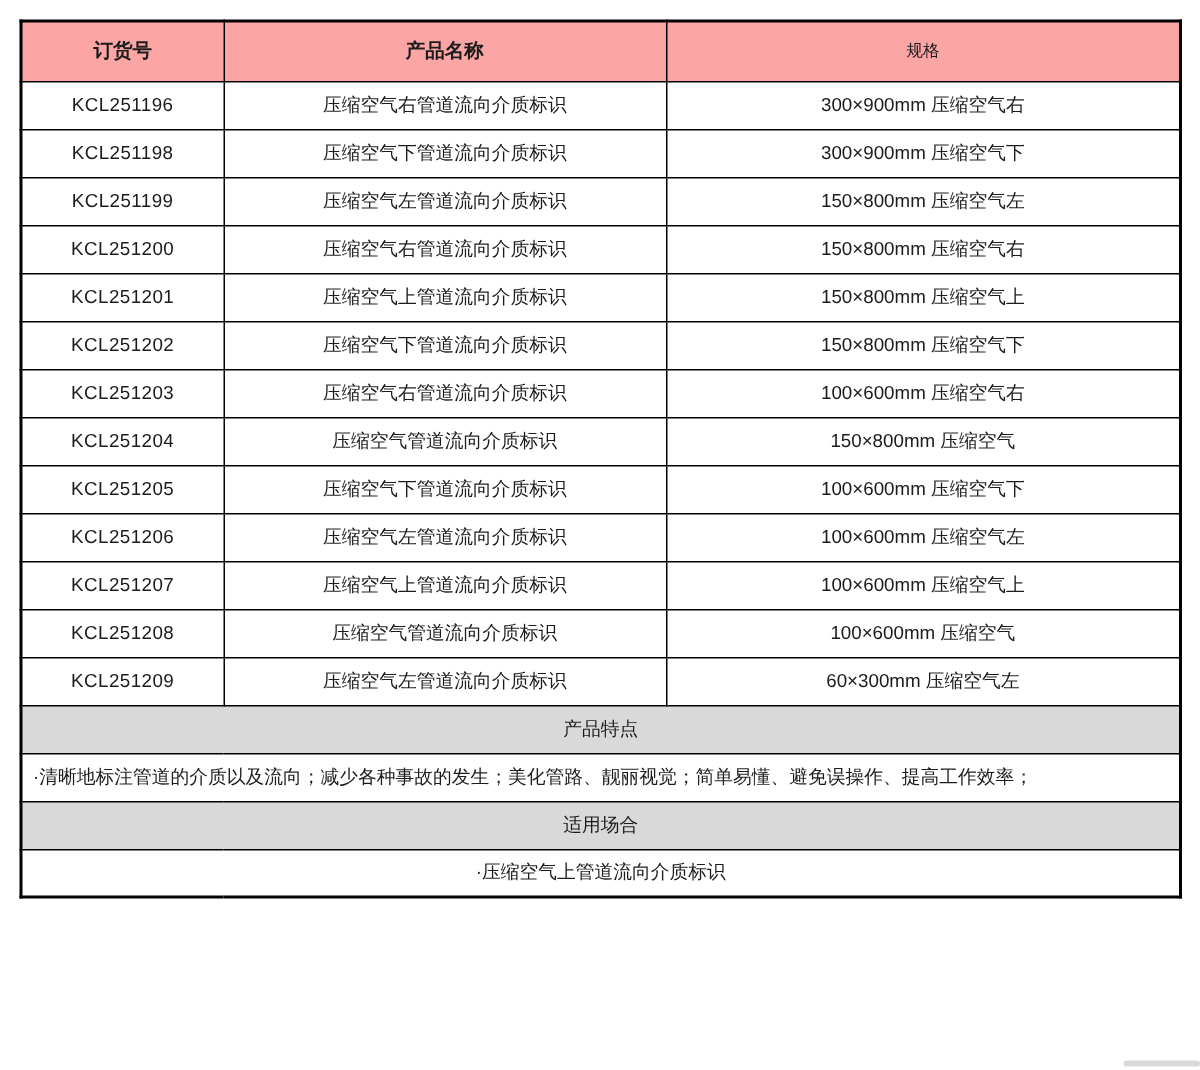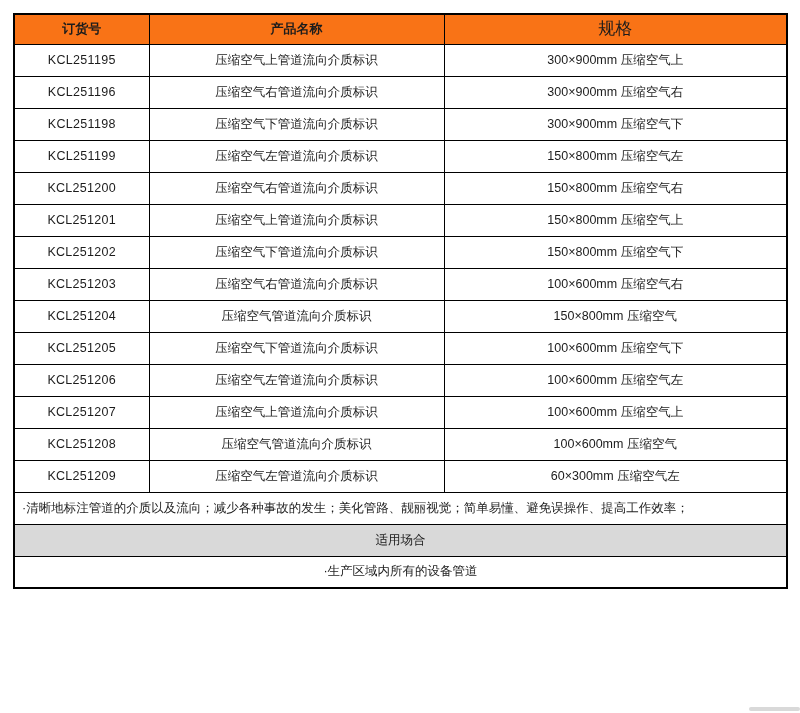--- a/index.html
+++ b/index.html
@@ -22,26 +22,26 @@
   }
   .spec-table td, .spec-table th {
     border: 1px solid #000000;
     font-size: 12.5px;
     text-align: center;
     vertical-align: middle;
     padding: 0 4px;
     line-height: 1.2;
   }
   .spec-table th {
-    background: #f97316;
-    height: 30px;
+    background: #fca5a5;
+    height: 40px;
     font-weight: bold;
     font-size: 13px;
   }
-  .spec-table th.th-normal { font-weight: normal; font-size: 17px; }
+  .spec-table th.th-normal { font-weight: normal; font-size: 11px; }
   .spec-table td { height: 32px; background: #ffffff; }
   .spec-table td.code { letter-spacing: 0.3px; }
   .band {
     background: #d9d9d9 !important;
     font-size: 13px;
   }
   .feature-text {
     text-align: left !important;
     padding-left: 7px !important;
     font-size: 12.8px;
@@ -65,25 +65,20 @@
     <colgroup>
       <col style="width:135px">
       <col style="width:295px">
       <col style="width:343px">
     </colgroup>
     <tbody>
       <tr>
         <th>订货号</th>
         <th>产品名称</th>
         <th class="th-normal">规格</th>
-      </tr>
-      <tr>
-        <td class="code">KCL251195</td>
-        <td>压缩空气上管道流向介质标识</td>
-        <td>300×900mm 压缩空气上</td>
       </tr>
       <tr>
         <td class="code">KCL251196</td>
         <td>压缩空气右管道流向介质标识</td>
         <td>300×900mm 压缩空气右</td>
       </tr>
       <tr>
         <td class="code">KCL251198</td>
         <td>压缩空气下管道流向介质标识</td>
         <td>300×900mm 压缩空气下</td>
@@ -137,25 +132,28 @@
         <td class="code">KCL251208</td>
         <td>压缩空气管道流向介质标识</td>
         <td>100×600mm 压缩空气</td>
       </tr>
       <tr>
         <td class="code">KCL251209</td>
         <td>压缩空气左管道流向介质标识</td>
         <td>60×300mm 压缩空气左</td>
       </tr>
       <tr>
+        <td colspan="3" class="band">产品特点</td>
+      </tr>
+      <tr>
         <td colspan="3" class="feature-text">·清晰地标注管道的介质以及流向；减少各种事故的发生；美化管路、靓丽视觉；简单易懂、避免误操作、提高工作效率；</td>
       </tr>
       <tr>
         <td colspan="3" class="band">适用场合</td>
       </tr>
       <tr>
-        <td colspan="3" class="usage-text">·生产区域内所有的设备管道</td>
+        <td colspan="3" class="usage-text">·压缩空气上管道流向介质标识</td>
       </tr>
     </tbody>
   </table>
 
   <div class="scrollbar-fragment"></div>
 </div>
 
 </body></html>

